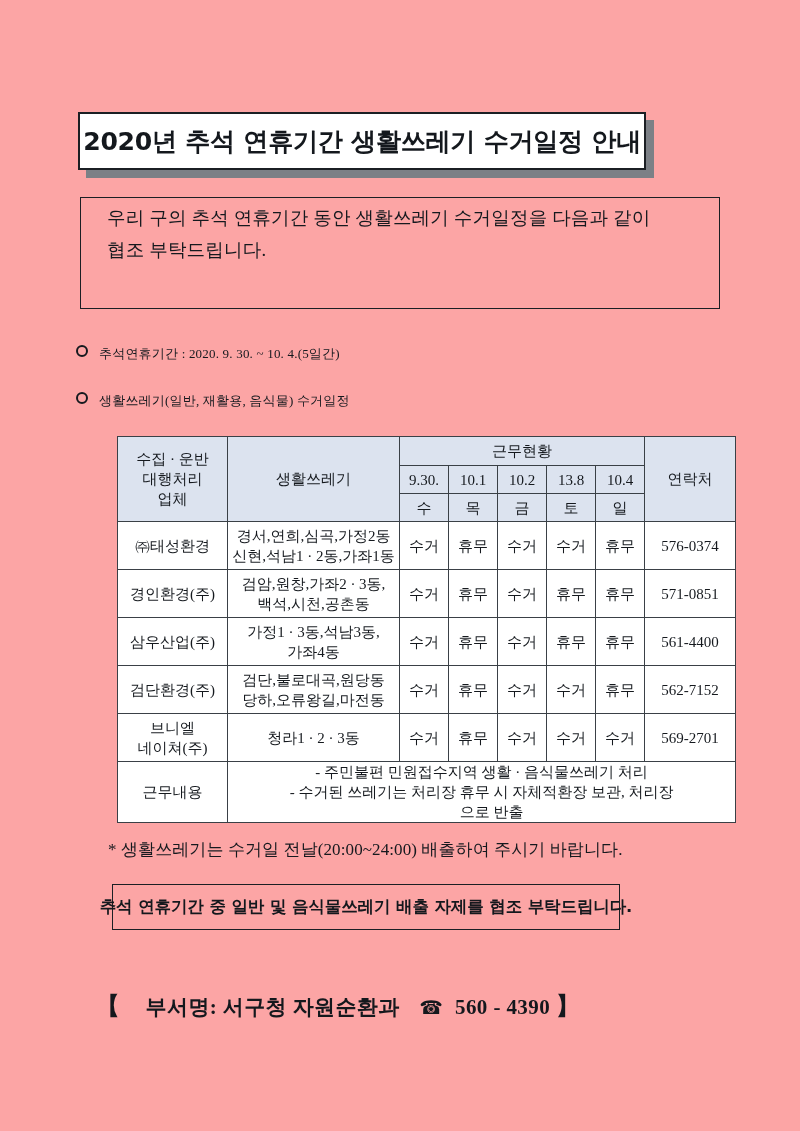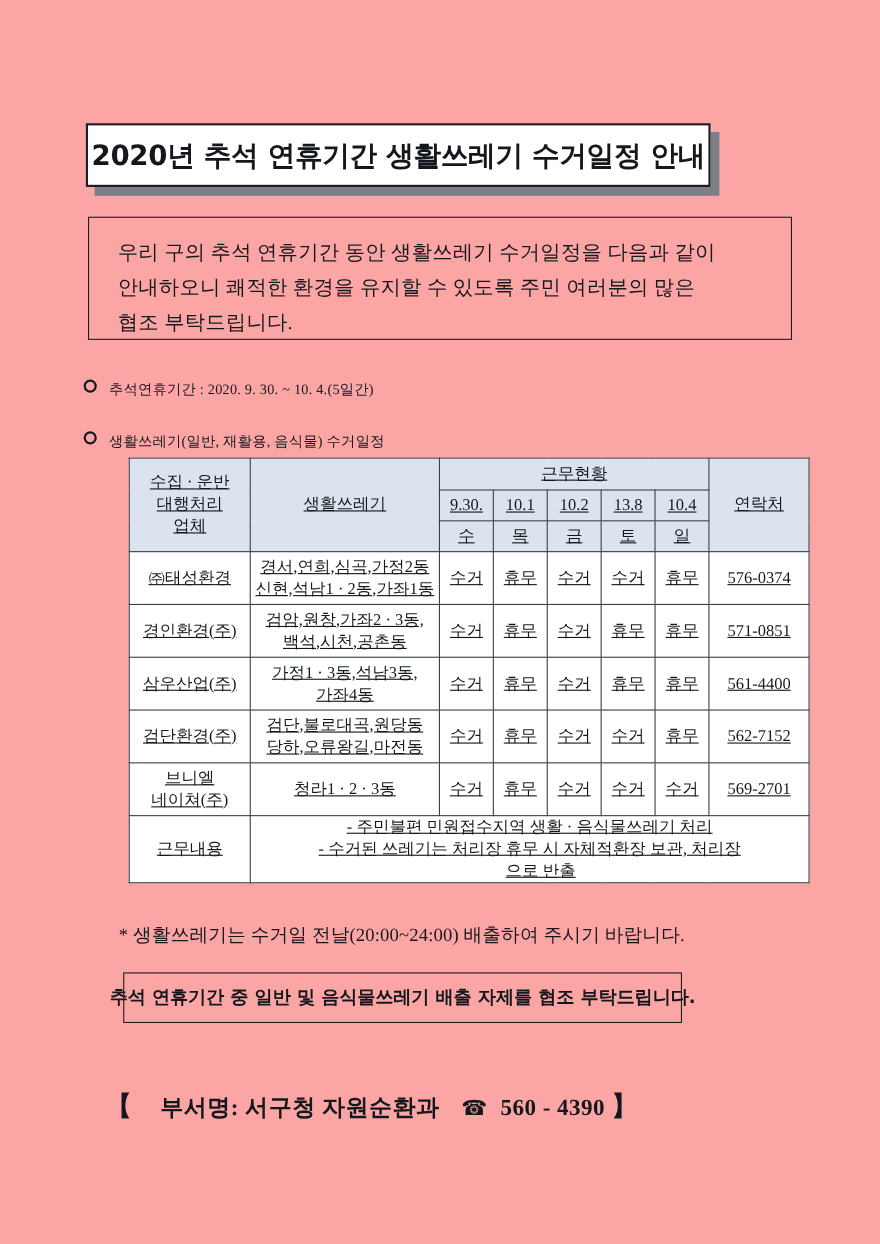--- a/index.html
+++ b/index.html
@@ -64,21 +64,21 @@
 
   
   .intro-box {
     position: absolute;
     left: 80px;
     top: 197px;
     width: 640px;
     height: 112px;
     border: 1.6px solid #1b1f24;
     box-sizing: border-box;
-    padding: 16px 22px 0 26px;
+    padding: 4px 22px 0 26px;
   }
   .intro-line {
     font-size: 18.5px;
     line-height: 32px;
     letter-spacing: 0.2px;
     white-space: nowrap;
     color: #15191e;
   }
 
   
@@ -103,23 +103,22 @@
     top: -1px;
     flex: none;
   }
   #bullet-period { left: 76px; top: 345px; }
   #bullet-schedule { left: 76px; top: 392px; }
 
   
   .table-wrap {
     position: absolute;
     left: 117px;
-    top: 416px;
+    top: 436px;
     width: 568px;
-    text-decoration: underline;
   }
   table.schedule {
     border-collapse: collapse;
     width: 100%;
     table-layout: fixed;
     background: #ffffff;
   }
   table.schedule th,
   table.schedule td {
     border: 1px solid #3a4046;
@@ -228,21 +227,20 @@
 
   <div class="title-wrap">
     <div class="title-shadow"></div>
     <div class="title-box">
       <span class="title-text">2020년 추석 연휴기간 생활쓰레기 수거일정 안내</span>
     </div>
   </div>
 
   <div class="intro-box">
     <div class="intro-line">우리 구의 추석 연휴기간 동안 생활쓰레기 수거일정을 다음과 같이</div>
-    <div class="intro-line">안내하오니 쾌적한 환경을 유지할 수 있도록 주민 여러분의 많은</div>
     <div class="intro-line">협조 부탁드립니다.</div>
   </div>
 
   <div class="bullet" id="bullet-period">
     <span class="bullet-mark"></span>
     <span>추석연휴기간 : 2020. 9. 30. ~ 10. 4.(5일간)</span>
   </div>
 
   <div class="bullet" id="bullet-schedule">
     <span class="bullet-mark"></span>

